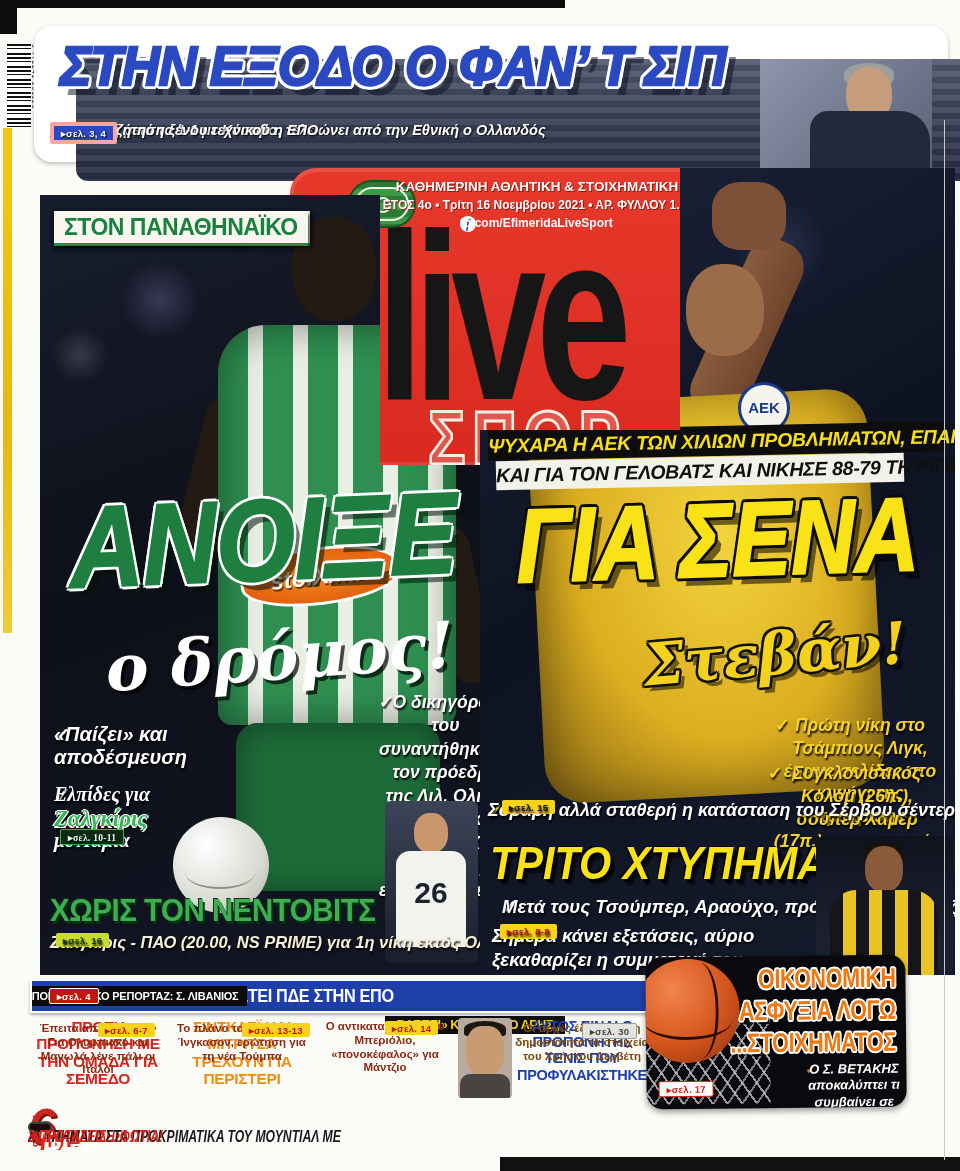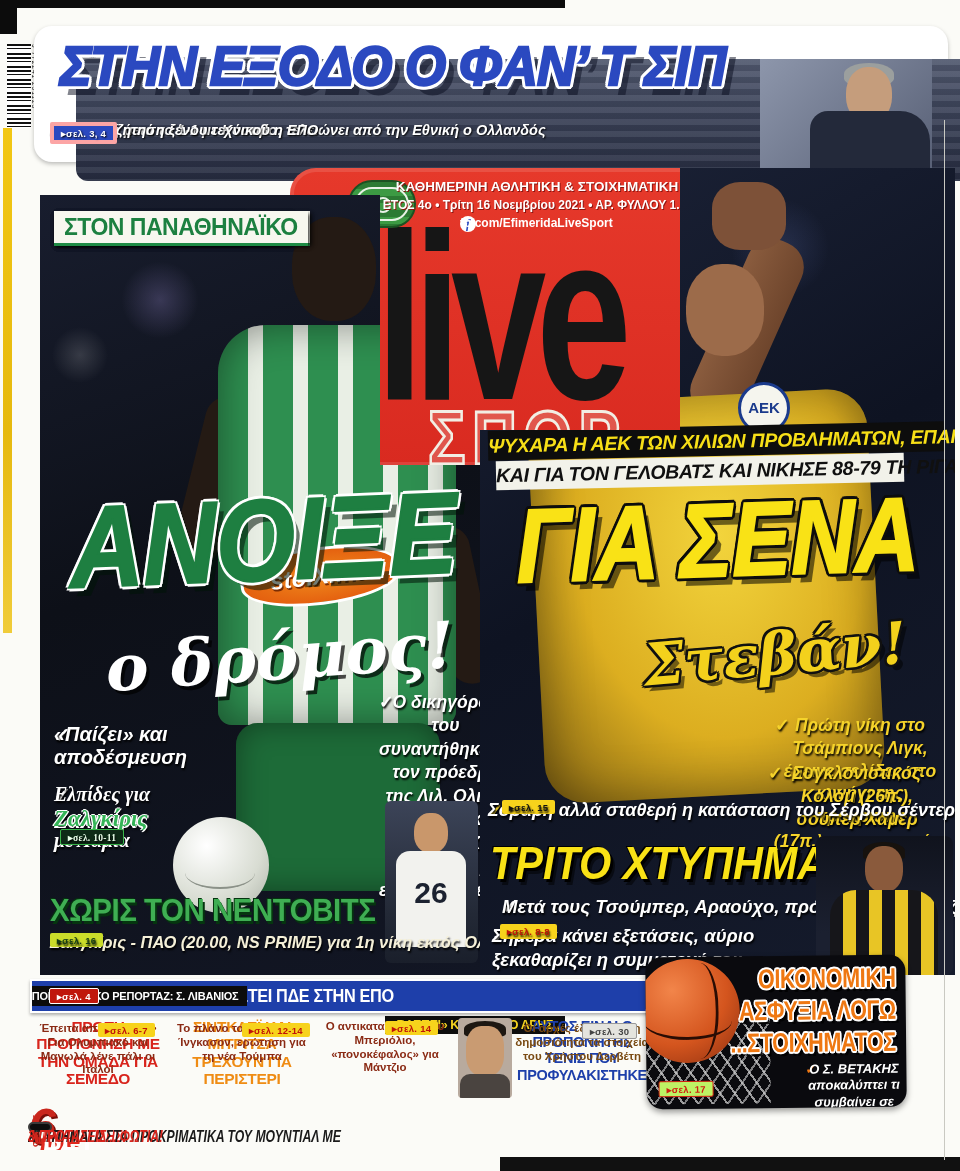--- a/index.html
+++ b/index.html
@@ -26,21 +26,21 @@
          font-size:9.5px;padding:2px 7px 1px;border-radius:2px;vertical-align:middle;
          letter-spacing:.3px;white-space:nowrap;}
   .badge::before{content:"\25B8 ";}
   .b-blue{background:#2b49c0;color:#fff;border:4px solid #fca5a5;}
   .b-green{background:#0e2a16;color:#eaffea;border:1.5px solid #39b54a;}
   .b-lime{background:#cadc2a;color:#143c14;}
   .b-yel{background:#f7d31c;color:#111;}
   .b-yelred{background:#f7d31c;color:#c01408;}
   .b-red{background:#c0170c;color:#fff;border:1px solid #fff;}
   .b-gray{background:#e4e4de;color:#444;border:1px solid #999;}
-  .b-white{background:#bef264;color:#d02010;border:1.5px solid #d02010;}
+  .b-white{background:#ffffff;color:#d02010;border:1.5px solid #d02010;}
 
   
   .top-edge{left:0;top:0;width:565px;height:8px;background:#0c0c0c;}
   .corner-black{left:0;top:0;width:17px;height:34px;background:#0c0c0c;}
   .barcode{left:7px;top:44px;width:24px;height:84px;
            background:repeating-linear-gradient(180deg,#111 0 2px,#fff 2px 4px,#111 4px 5px,#fff 5px 9px,#111 9px 11px,#fff 11px 13px);}
   .barcode-num{left:31px;top:44px;height:86px;writing-mode:vertical-rl;font-size:6.5px;color:#222;letter-spacing:1px;}
   .yellow-strip{left:3px;top:128px;width:9px;height:505px;background:linear-gradient(180deg,#f2c714,#e6b90e 60%,#f0cc3a);}
   .right-edge-line{left:944px;top:120px;width:1px;height:1040px;background:#c9c9c2;}
   .bottom-black{left:500px;top:1157px;width:460px;height:14px;background:#111;}
@@ -138,21 +138,21 @@
       background:linear-gradient(180deg,#3c4458,#232936 70%,#1a1f2b);}
   .p26-head{left:29px;top:12px;width:34px;height:40px;background:#c9976b;border-radius:45%;}
   .p26-jersey{left:11px;top:50px;width:70px;height:96px;background:#f2f2ee;border-radius:14px 14px 0 0;
       color:#1c2230;font-weight:bold;font-size:30px;text-align:center;line-height:84px;}
   .lp-basket-title{left:10px;top:698px;font-size:31px;font-weight:bold;color:#3fae53;white-space:nowrap;
       letter-spacing:-.5px;transform:scaleX(.95);transform-origin:left top;
       text-shadow:2px 3px 0 #05350f,-1px -1px 0 #05350f;}
   .lp-basket-line{left:10px;top:738px;font-size:16.5px;font-weight:bold;font-style:italic;color:#f5f0d8;
       white-space:nowrap;text-shadow:1px 2px 2px #000;}
   .lp-basket-line .chk{color:#fff;margin-right:4px;}
-  .lp-basket-line .badge{}
+  .lp-basket-line .badge{margin-left:6px;}
 
   
   .right-panel{left:480px;top:168px;width:475px;height:807px;
       background:linear-gradient(150deg,#1c2338 0%,#0e1322 45%,#151b2c 100%);
       clip-path:polygon(200px 0,475px 0,475px 807px,0 807px,0 262px,200px 262px);}
   .right-panel::before{content:"";position:absolute;inset:0;
       background:radial-gradient(circle 70px at 300px 80px,rgba(120,140,220,.18),transparent 70%),
                  radial-gradient(circle 90px at 120px 420px,rgba(240,210,80,.12),transparent 70%);}
   .rp-forearm{left:238px;top:66px;width:58px;height:190px;background:linear-gradient(90deg,#8a5c3e,#6e452c);
       border-radius:26px;transform:rotate(24deg);}
@@ -419,21 +419,21 @@
 
   <div class="story s1">
     <span class="t">ΠΡΩΤΗ ΠΡΟΠΟΝΗΣΗ ΜΕ ΤΗΝ ΟΜΑΔΑ ΓΙΑ ΣΕΜΕΔΟ</span>
     <span class="sub">Έπειτα από 2 μήνες • Για Ολυμπιακό και Μανωλά λένε πάλι οι Ιταλοί</span>
     <span class="badge b-yelred">σελ. 6-7</span>
   </div>
 
   <div class="story s2">
     <span class="t">ΣΙΝΤΚΛΕΪ ΚΑΙ ΜΙΤΡΙΤΣΑ ΤΡΕΧΟΥΝ ΓΙΑ ΠΕΡΙΣΤΕΡΙ</span>
     <span class="sub">Το πλάνο του ΠΑΟΚ για Ίνγκασον, ερώτηση για τη νέα Τούμπα</span>
-    <span class="badge b-yelred">σελ. 12-14</span>
+    <span class="badge b-yelred">σελ. 13-13</span>
   </div>
 
   <div class="story s3">
     <span class="chip">ΣΤΟ ΧΕΡΙ ΤΟΥ Ο ΓΙΑΝΝΙΩΤΑΣ,</span>
     <span class="chip">«ΒΛΕΠΕΙ» ΚΙ ΑΛΛΟΥ Ο ΑΡΗΣ</span>
     <span class="sub">Ο αντικαταστάτης του Μπεριόλιο, «πονοκέφαλος» για Μάντζιο</span>
     <span class="badge b-yelred">σελ. 14</span>
   </div>
 
   <div class="s4-photo">

